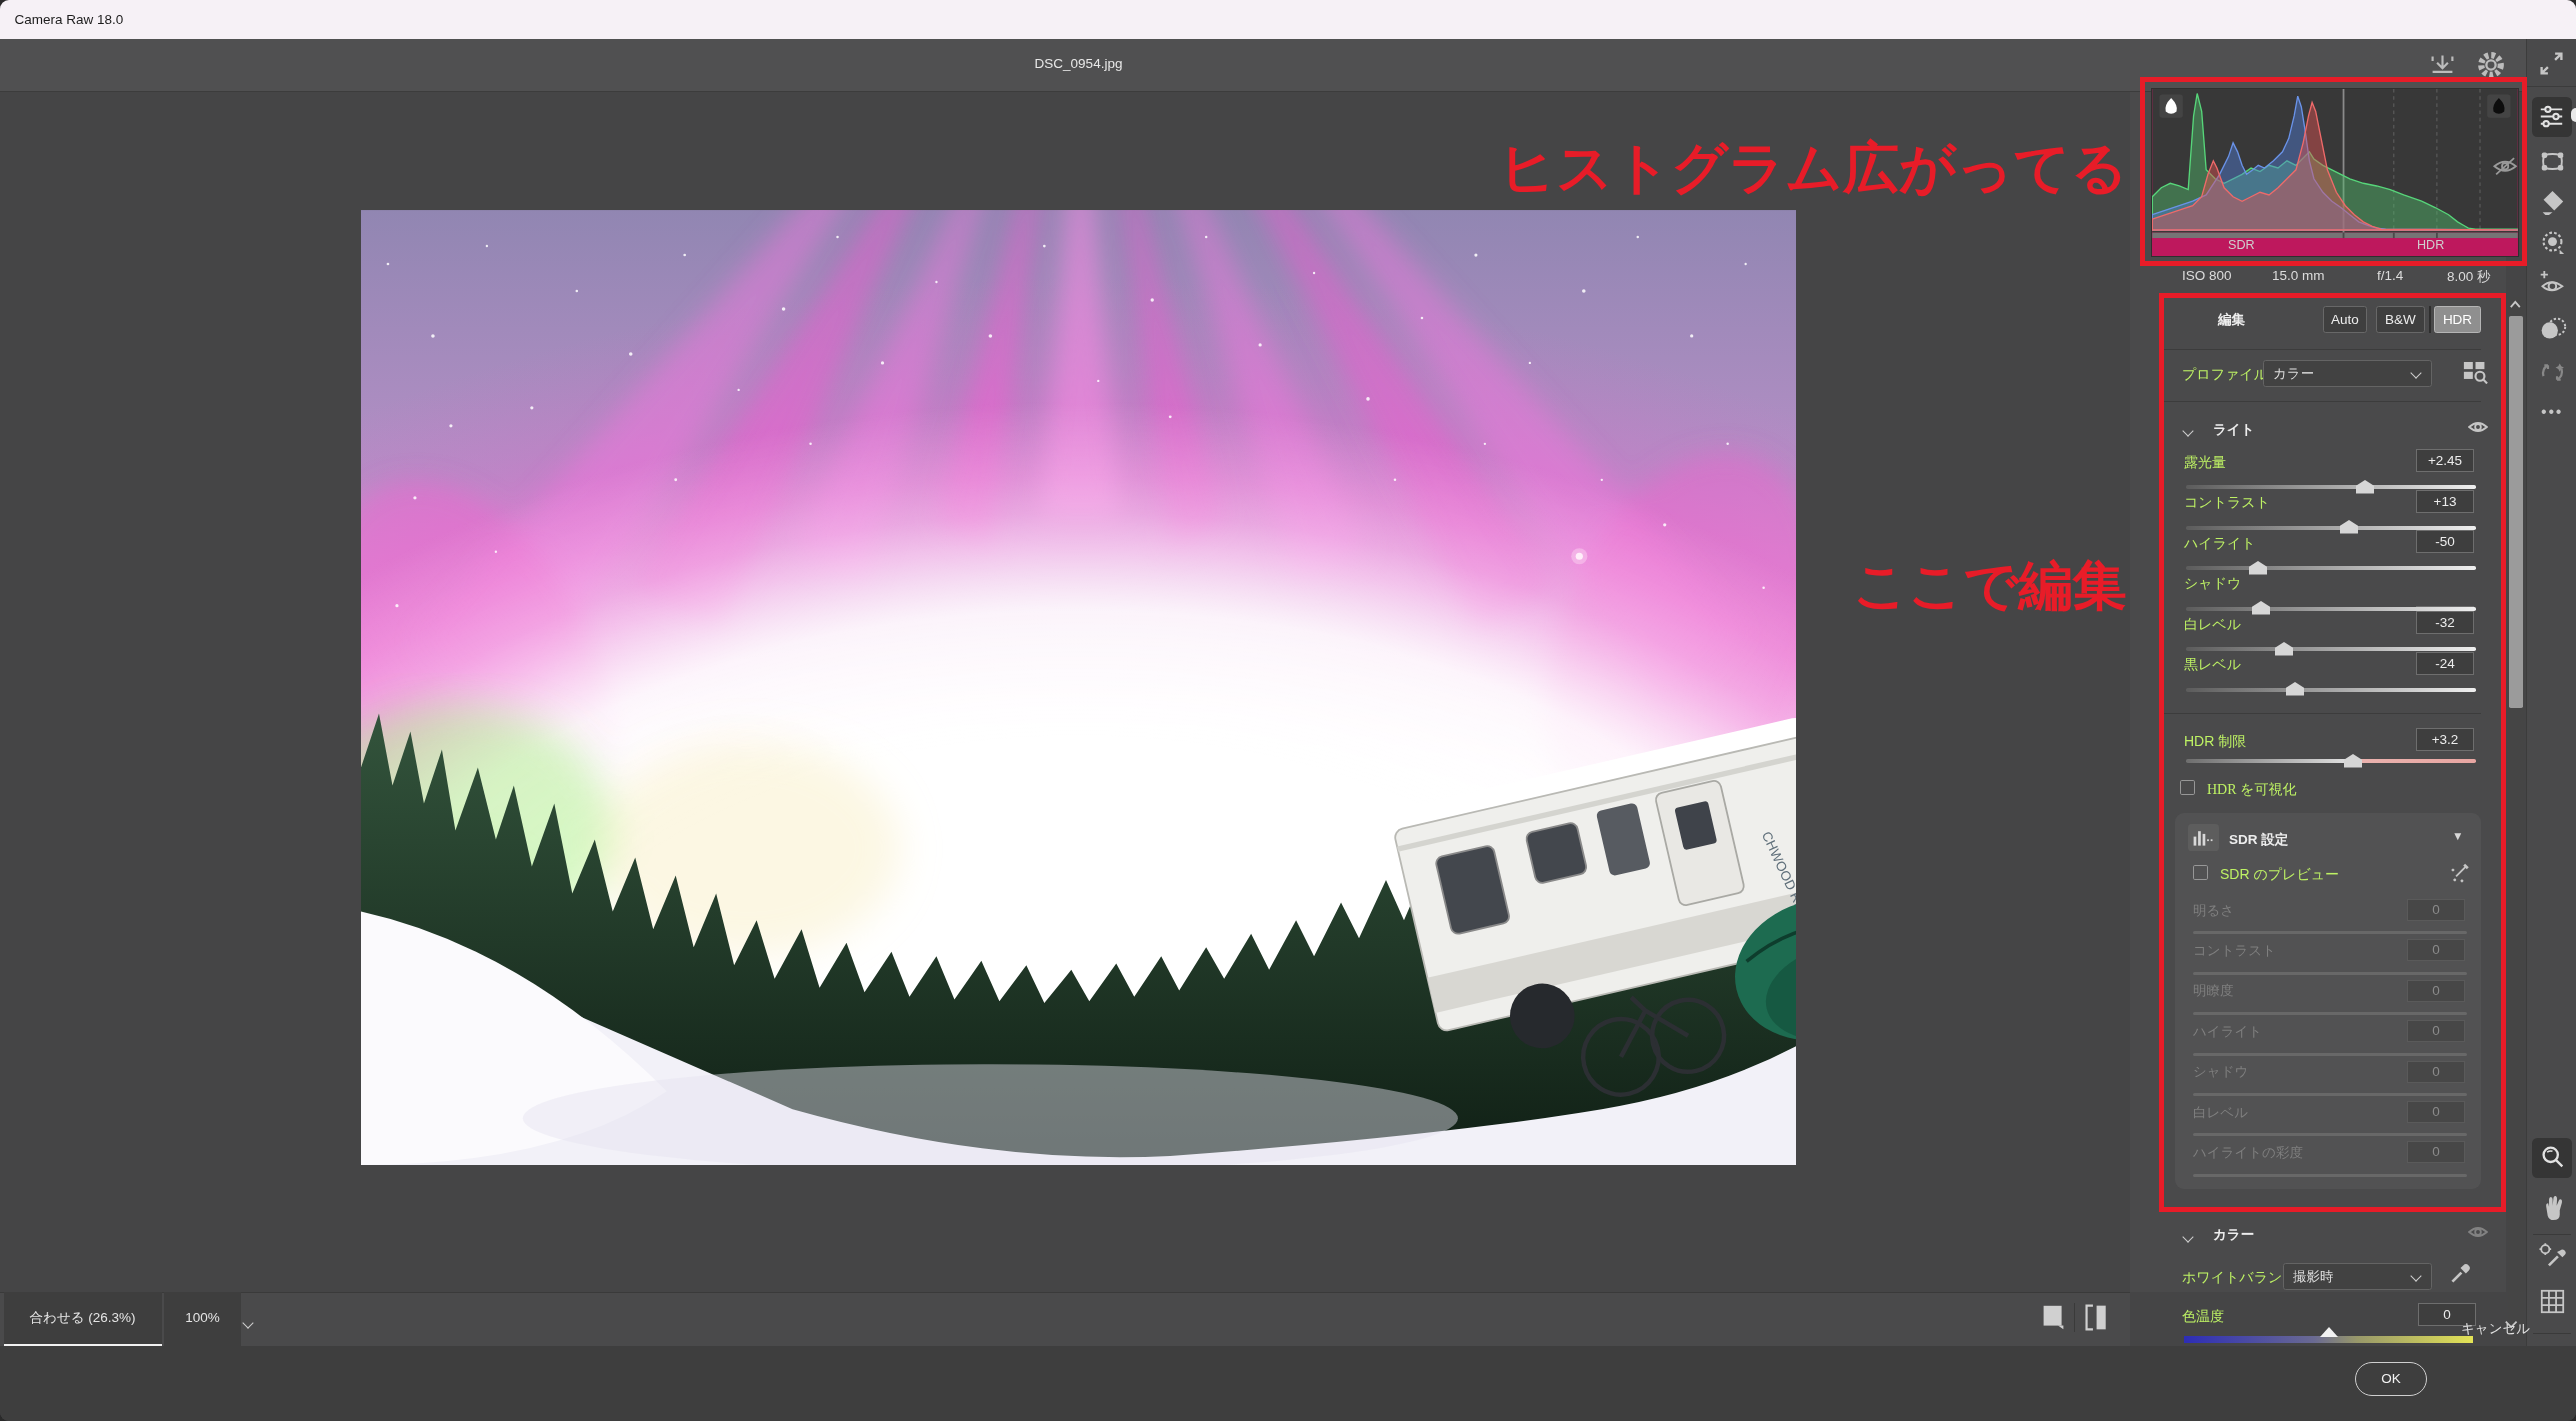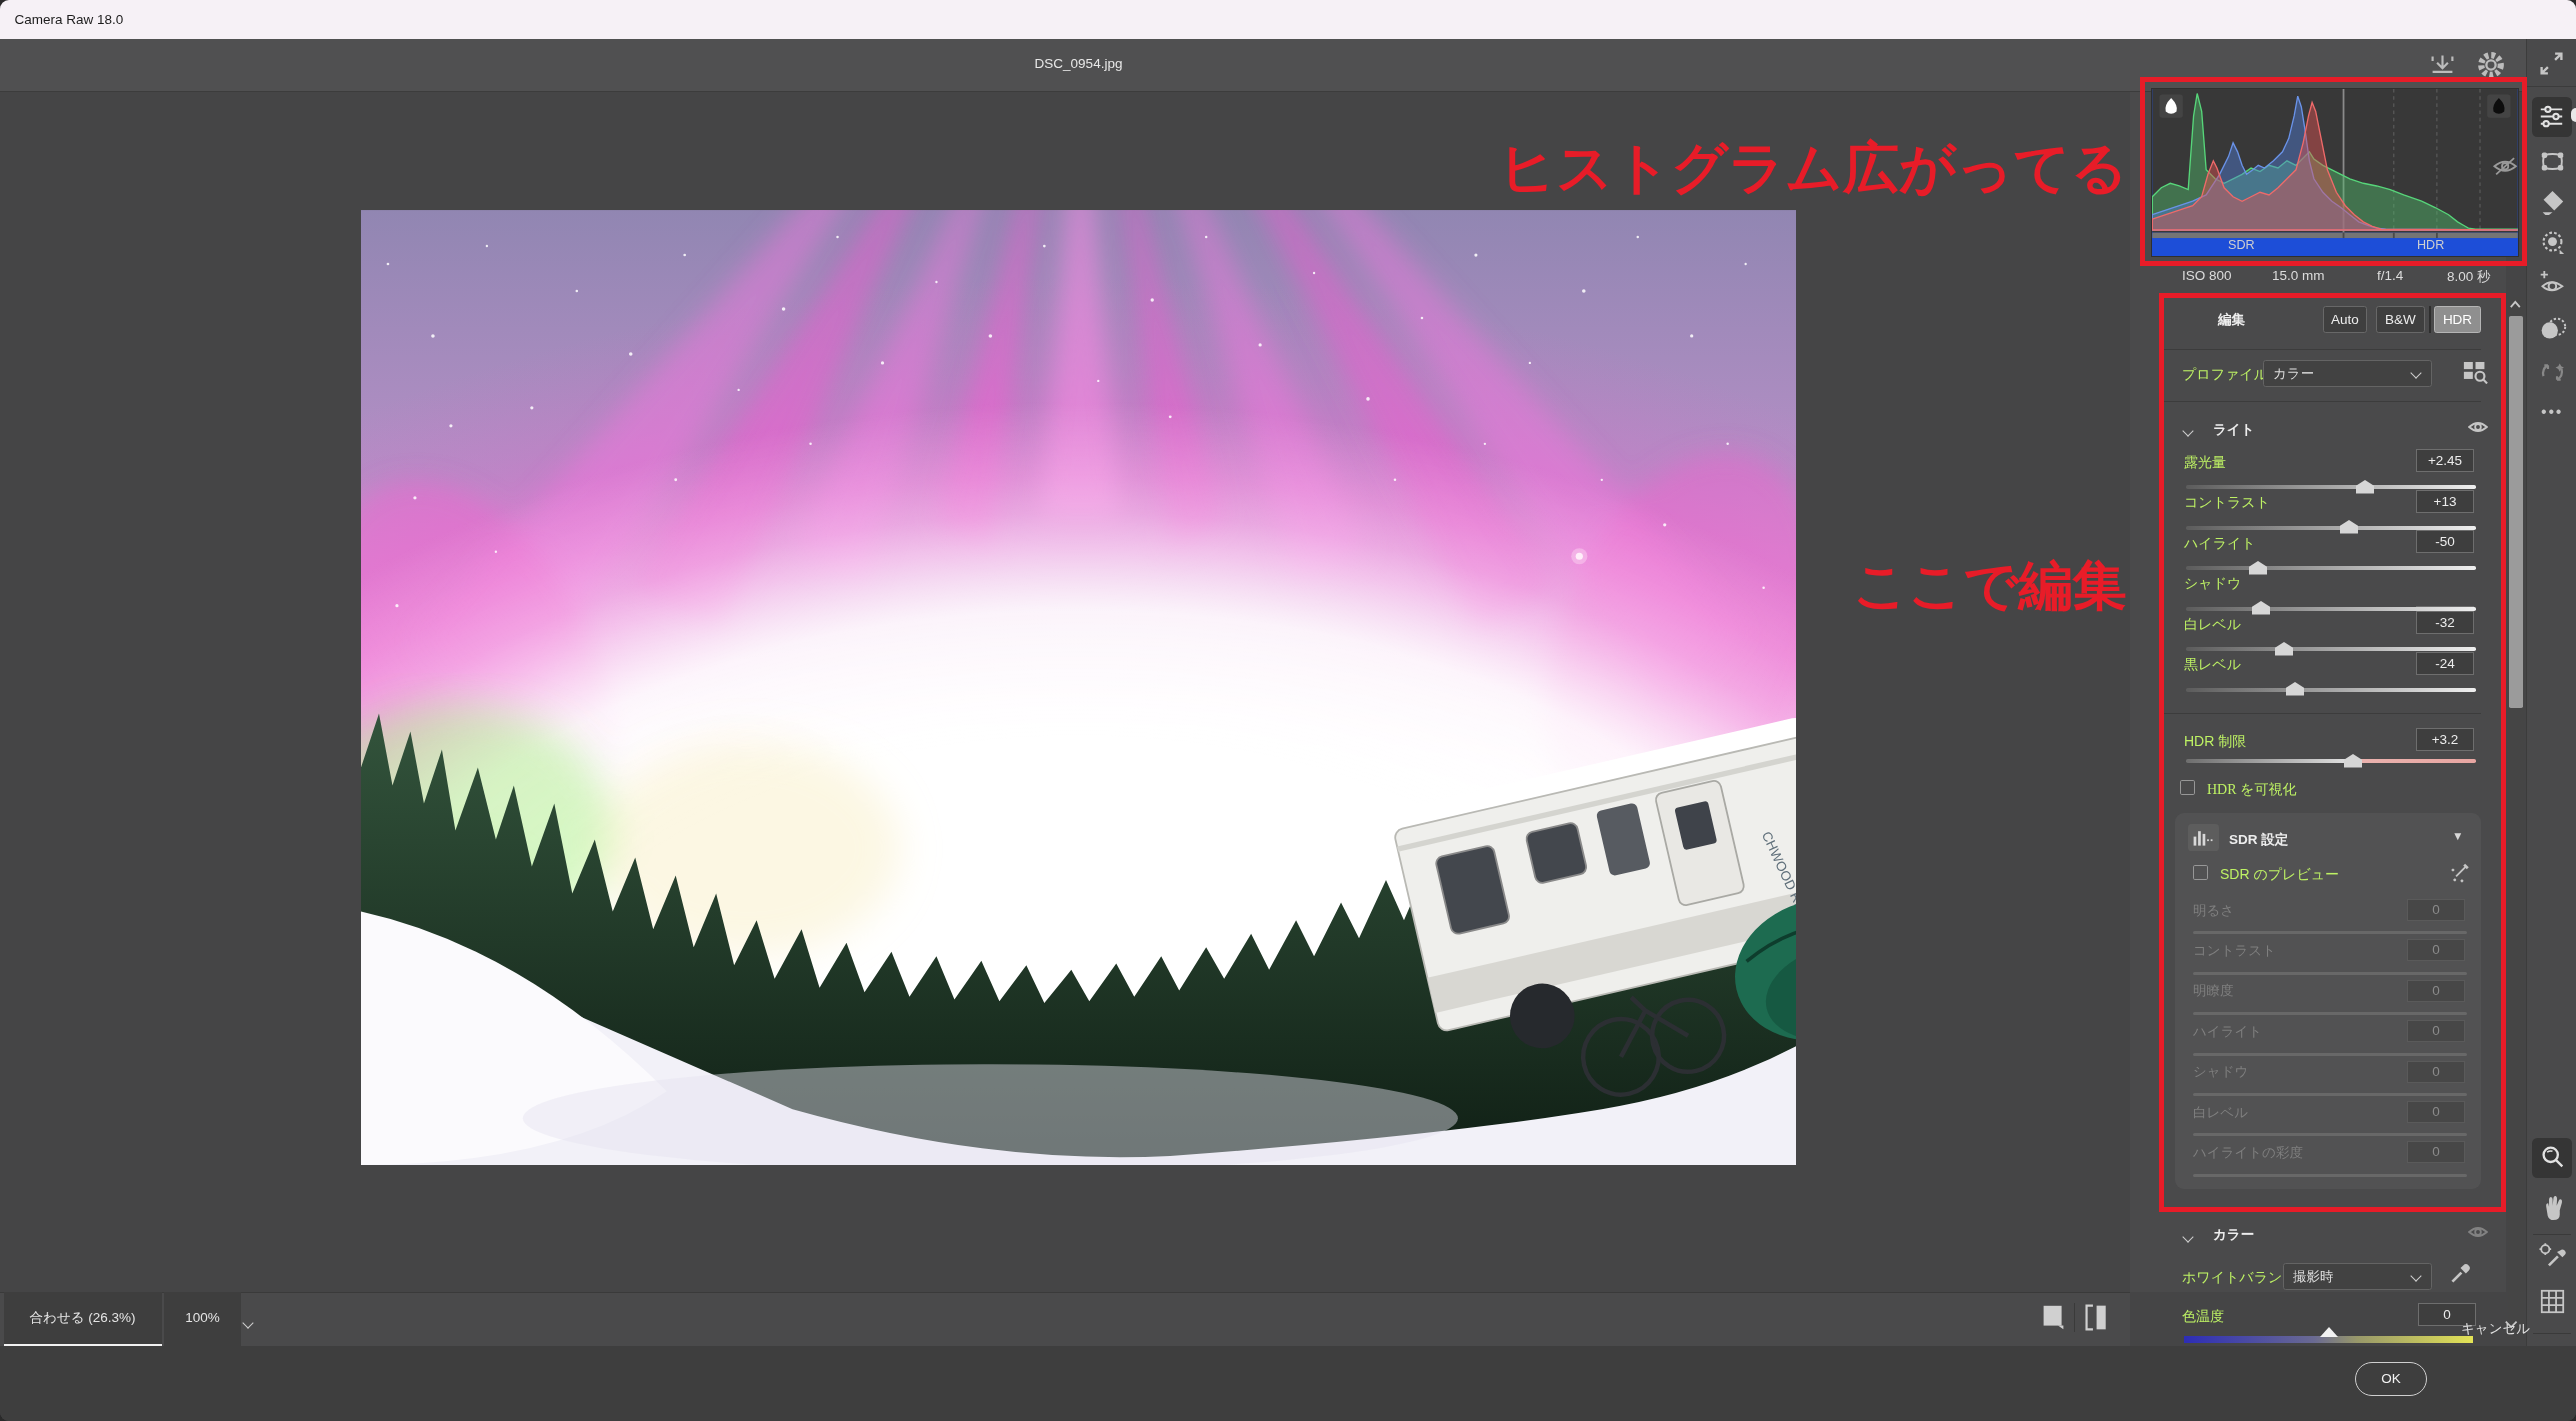--- a/index.html
+++ b/index.html
@@ -13,21 +13,21 @@
   .titlebar{left:0;top:0;width:2576px;height:39px;background:#f6f1f6;color:#1c1c1c;font-size:13.5px;line-height:39px;padding-left:14.4px;}
   .header{left:0;top:39px;width:2576px;height:53px;background:#505051;border-bottom:0.9px solid #3c3c3c;}
   .filename{left:809px;top:56px;width:539px;text-align:center;color:#e8e8e8;font-size:13.5px;}
 
   
   .canvas{left:0;top:92px;width:2130px;height:1200px;background:#454546;}
   .photo{left:361px;top:210px;width:1435px;height:955px;}
 
   
   .panel{left:2130px;top:92px;width:376px;height:1200px;background:#4a4a4b;}
-  .histbox{left:2151px;top:88px;width:368px;height:169px;background:#1d4ed8;border:0.9px solid #2f2f2f;}
+  .histbox{left:2151px;top:88px;width:368px;height:169px;background:#be185d;border:0.9px solid #2f2f2f;}
   .histlabels{color:#cfcfcf;font-size:12.6px;}
   .exifrow{color:#dcdcdc;font-size:13.5px;top:268px;}
 
   .lbl{color:#bef264;font-size:14px;white-space:nowrap;}
   .lbl-dis{color:#7f7f7f;font-size:13.5px;white-space:nowrap;}
   .sect{color:#ededed;font-size:13.5px;font-weight:600;white-space:nowrap;}
   .valbox{width:58px;height:23.4px;background:#3e3e3e;border:0.9px solid #6e6e6e;color:#ececec;font-size:13.5px;text-align:center;line-height:21.6px;}
   .valbox-dis{width:58px;height:21.6px;background:#474747;border:0.9px solid #5a5a5a;color:#8a8a8a;font-size:13.5px;text-align:center;line-height:20px;}
   .track{height:3.6px;border-radius:1.8px;background:linear-gradient(90deg,#5c5c5c,#efefef);}
   .track-dis{height:2.7px;border-radius:1.8px;background:#686868;}

